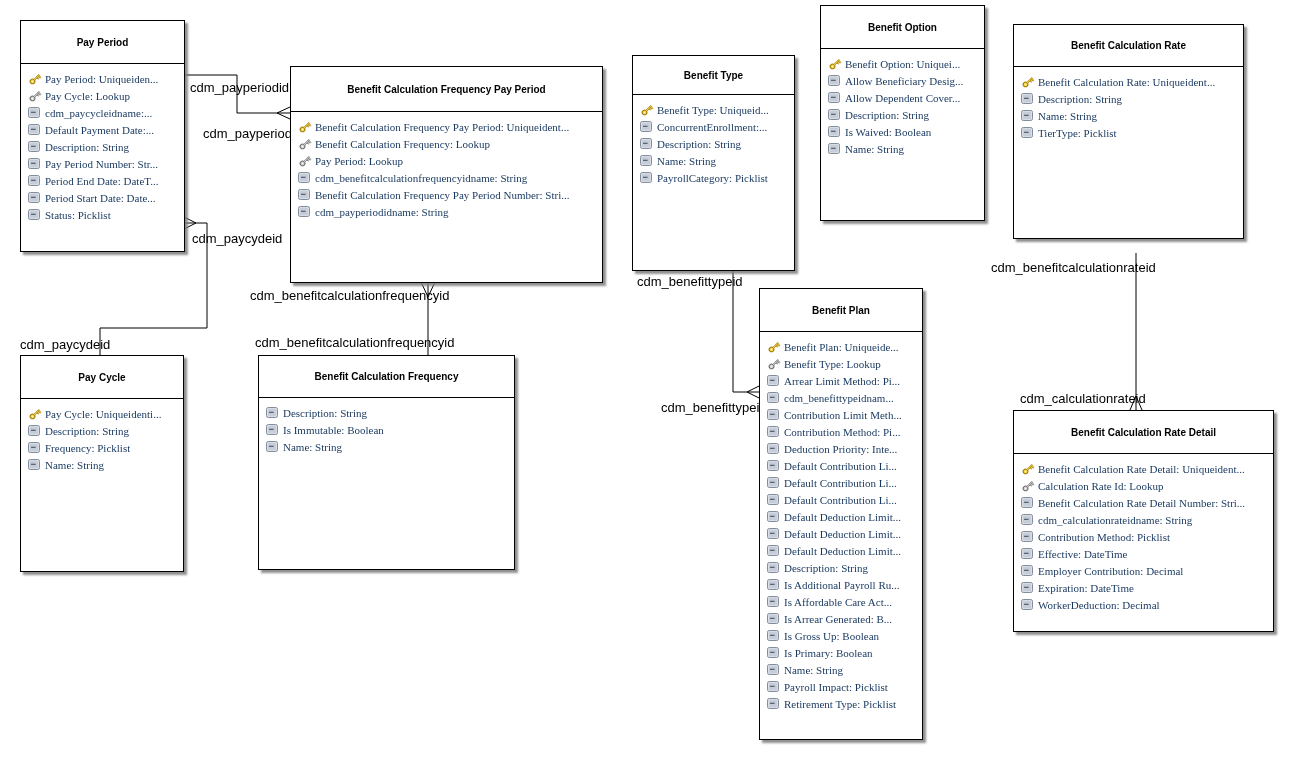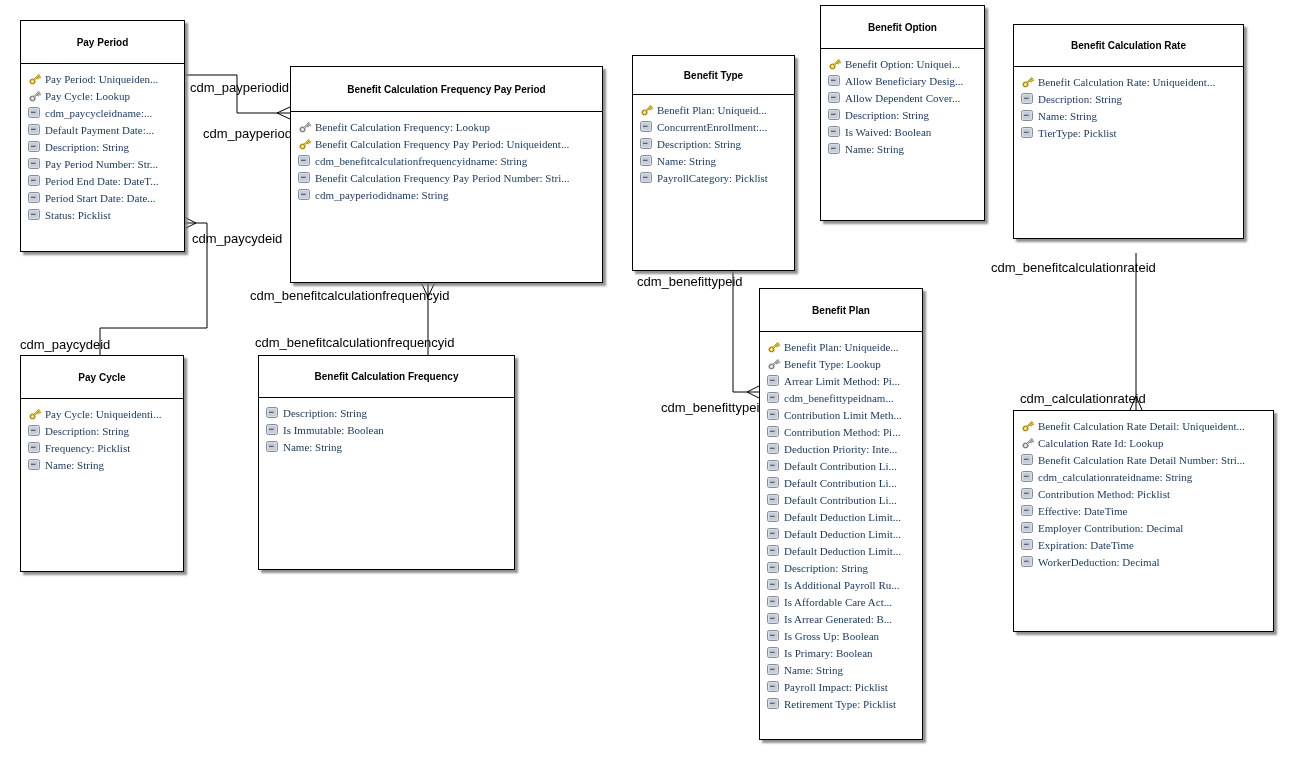--- a/index.html
+++ b/index.html
@@ -160,673 +160,688 @@
       </div>
   </div>
 
   <div class="entity" style="left:290px;top:66px;width:311px;height:215px">
     <div class="entity-title" style="height:44px">Benefit Calculation Frequency Pay Period</div>
     <div class="entity-body">
         <div class="field-row">
           <span class="field-icon">
             <svg width="14" height="14" viewBox="0 0 16 16">
               <g transform="rotate(-45 8 8)">
+                <circle cx="4" cy="8" r="2.7" fill="#f9d64f" stroke="#a07c00" stroke-width="1.2"></circle>
+                <circle cx="4" cy="8" r="0.9" fill="#fff7d6"></circle>
+                <rect x="6.5" y="7.3" width="8.2" height="1.5" fill="#f9d64f" stroke="#a07c00" stroke-width="0.8"></rect>
+                <rect x="10.4" y="8.6" width="1.3" height="2.1" fill="#f9d64f" stroke="#a07c00" stroke-width="0.8"></rect>
+                <rect x="12.8" y="8.6" width="1.3" height="2.8" fill="#f9d64f" stroke="#a07c00" stroke-width="0.8"></rect>
+              </g>
+            </svg>
+          </span>
+          <span class="field-label">Benefit Calculation Frequency Pay Period: Uniqueident...</span>
+        </div>
+        <div class="field-row">
+          <span class="field-icon">
+            <svg width="14" height="14" viewBox="0 0 16 16">
+              <g transform="rotate(-45 8 8)">
                 <circle cx="4" cy="8" r="2.7" fill="#d8d8d8" stroke="#6e6e6e" stroke-width="1.2"></circle>
                 <circle cx="4" cy="8" r="0.9" fill="#f7f7f7"></circle>
                 <rect x="6.5" y="7.3" width="8.2" height="1.5" fill="#d8d8d8" stroke="#6e6e6e" stroke-width="0.8"></rect>
                 <rect x="10.4" y="8.6" width="1.3" height="2.1" fill="#d8d8d8" stroke="#6e6e6e" stroke-width="0.8"></rect>
                 <rect x="12.8" y="8.6" width="1.3" height="2.8" fill="#d8d8d8" stroke="#6e6e6e" stroke-width="0.8"></rect>
               </g>
             </svg>
           </span>
           <span class="field-label">Benefit Calculation Frequency: Lookup</span>
         </div>
         <div class="field-row">
           <span class="field-icon">
             <svg width="14" height="14" viewBox="0 0 16 16">
               <g transform="rotate(-45 8 8)">
+                <circle cx="4" cy="8" r="2.7" fill="#d8d8d8" stroke="#6e6e6e" stroke-width="1.2"></circle>
+                <circle cx="4" cy="8" r="0.9" fill="#f7f7f7"></circle>
+                <rect x="6.5" y="7.3" width="8.2" height="1.5" fill="#d8d8d8" stroke="#6e6e6e" stroke-width="0.8"></rect>
+                <rect x="10.4" y="8.6" width="1.3" height="2.1" fill="#d8d8d8" stroke="#6e6e6e" stroke-width="0.8"></rect>
+                <rect x="12.8" y="8.6" width="1.3" height="2.8" fill="#d8d8d8" stroke="#6e6e6e" stroke-width="0.8"></rect>
+              </g>
+            </svg>
+          </span>
+          <span class="field-label">Pay Period: Lookup</span>
+        </div>
+        <div class="field-row">
+          <span class="field-icon">
+            <svg width="12" height="11" viewBox="0 0 12 11">
+              <rect x="0.5" y="0.5" width="11" height="10" rx="1.8" fill="#e9edf2" stroke="#828c9b"></rect>
+              <rect x="1.6" y="1.6" width="8.8" height="7.8" rx="1.2" fill="#c6cdd8"></rect>
+              <rect x="3" y="4.7" width="4.6" height="1.3" fill="#5c6574"></rect>
+            </svg>
+          </span>
+          <span class="field-label">cdm_benefitcalculationfrequencyidname: String</span>
+        </div>
+        <div class="field-row">
+          <span class="field-icon">
+            <svg width="12" height="11" viewBox="0 0 12 11">
+              <rect x="0.5" y="0.5" width="11" height="10" rx="1.8" fill="#e9edf2" stroke="#828c9b"></rect>
+              <rect x="1.6" y="1.6" width="8.8" height="7.8" rx="1.2" fill="#c6cdd8"></rect>
+              <rect x="3" y="4.7" width="4.6" height="1.3" fill="#5c6574"></rect>
+            </svg>
+          </span>
+          <span class="field-label">Benefit Calculation Frequency Pay Period Number: Stri...</span>
+        </div>
+        <div class="field-row">
+          <span class="field-icon">
+            <svg width="12" height="11" viewBox="0 0 12 11">
+              <rect x="0.5" y="0.5" width="11" height="10" rx="1.8" fill="#e9edf2" stroke="#828c9b"></rect>
+              <rect x="1.6" y="1.6" width="8.8" height="7.8" rx="1.2" fill="#c6cdd8"></rect>
+              <rect x="3" y="4.7" width="4.6" height="1.3" fill="#5c6574"></rect>
+            </svg>
+          </span>
+          <span class="field-label">cdm_payperiodidname: String</span>
+        </div>
+      </div>
+  </div>
+
+  <div class="entity" style="left:632px;top:55px;width:161px;height:214px">
+    <div class="entity-title" style="height:38px">Benefit Type</div>
+    <div class="entity-body">
+        <div class="field-row">
+          <span class="field-icon">
+            <svg width="14" height="14" viewBox="0 0 16 16">
+              <g transform="rotate(-45 8 8)">
                 <circle cx="4" cy="8" r="2.7" fill="#f9d64f" stroke="#a07c00" stroke-width="1.2"></circle>
                 <circle cx="4" cy="8" r="0.9" fill="#fff7d6"></circle>
                 <rect x="6.5" y="7.3" width="8.2" height="1.5" fill="#f9d64f" stroke="#a07c00" stroke-width="0.8"></rect>
                 <rect x="10.4" y="8.6" width="1.3" height="2.1" fill="#f9d64f" stroke="#a07c00" stroke-width="0.8"></rect>
                 <rect x="12.8" y="8.6" width="1.3" height="2.8" fill="#f9d64f" stroke="#a07c00" stroke-width="0.8"></rect>
               </g>
             </svg>
           </span>
-          <span class="field-label">Benefit Calculation Frequency Pay Period: Uniqueident...</span>
-        </div>
-        <div class="field-row">
-          <span class="field-icon">
-            <svg width="12" height="11" viewBox="0 0 12 11">
-              <rect x="0.5" y="0.5" width="11" height="10" rx="1.8" fill="#e9edf2" stroke="#828c9b"></rect>
-              <rect x="1.6" y="1.6" width="8.8" height="7.8" rx="1.2" fill="#c6cdd8"></rect>
-              <rect x="3" y="4.7" width="4.6" height="1.3" fill="#5c6574"></rect>
-            </svg>
-          </span>
-          <span class="field-label">cdm_benefitcalculationfrequencyidname: String</span>
-        </div>
-        <div class="field-row">
-          <span class="field-icon">
-            <svg width="12" height="11" viewBox="0 0 12 11">
-              <rect x="0.5" y="0.5" width="11" height="10" rx="1.8" fill="#e9edf2" stroke="#828c9b"></rect>
-              <rect x="1.6" y="1.6" width="8.8" height="7.8" rx="1.2" fill="#c6cdd8"></rect>
-              <rect x="3" y="4.7" width="4.6" height="1.3" fill="#5c6574"></rect>
-            </svg>
-          </span>
-          <span class="field-label">Benefit Calculation Frequency Pay Period Number: Stri...</span>
-        </div>
-        <div class="field-row">
-          <span class="field-icon">
-            <svg width="12" height="11" viewBox="0 0 12 11">
-              <rect x="0.5" y="0.5" width="11" height="10" rx="1.8" fill="#e9edf2" stroke="#828c9b"></rect>
-              <rect x="1.6" y="1.6" width="8.8" height="7.8" rx="1.2" fill="#c6cdd8"></rect>
-              <rect x="3" y="4.7" width="4.6" height="1.3" fill="#5c6574"></rect>
-            </svg>
-          </span>
-          <span class="field-label">cdm_payperiodidname: String</span>
+          <span class="field-label">Benefit Type: Uniqueid...</span>
+        </div>
+        <div class="field-row">
+          <span class="field-icon">
+            <svg width="12" height="11" viewBox="0 0 12 11">
+              <rect x="0.5" y="0.5" width="11" height="10" rx="1.8" fill="#e9edf2" stroke="#828c9b"></rect>
+              <rect x="1.6" y="1.6" width="8.8" height="7.8" rx="1.2" fill="#c6cdd8"></rect>
+              <rect x="3" y="4.7" width="4.6" height="1.3" fill="#5c6574"></rect>
+            </svg>
+          </span>
+          <span class="field-label">ConcurrentEnrollment:...</span>
+        </div>
+        <div class="field-row">
+          <span class="field-icon">
+            <svg width="12" height="11" viewBox="0 0 12 11">
+              <rect x="0.5" y="0.5" width="11" height="10" rx="1.8" fill="#e9edf2" stroke="#828c9b"></rect>
+              <rect x="1.6" y="1.6" width="8.8" height="7.8" rx="1.2" fill="#c6cdd8"></rect>
+              <rect x="3" y="4.7" width="4.6" height="1.3" fill="#5c6574"></rect>
+            </svg>
+          </span>
+          <span class="field-label">Description: String</span>
+        </div>
+        <div class="field-row">
+          <span class="field-icon">
+            <svg width="12" height="11" viewBox="0 0 12 11">
+              <rect x="0.5" y="0.5" width="11" height="10" rx="1.8" fill="#e9edf2" stroke="#828c9b"></rect>
+              <rect x="1.6" y="1.6" width="8.8" height="7.8" rx="1.2" fill="#c6cdd8"></rect>
+              <rect x="3" y="4.7" width="4.6" height="1.3" fill="#5c6574"></rect>
+            </svg>
+          </span>
+          <span class="field-label">Name: String</span>
+        </div>
+        <div class="field-row">
+          <span class="field-icon">
+            <svg width="12" height="11" viewBox="0 0 12 11">
+              <rect x="0.5" y="0.5" width="11" height="10" rx="1.8" fill="#e9edf2" stroke="#828c9b"></rect>
+              <rect x="1.6" y="1.6" width="8.8" height="7.8" rx="1.2" fill="#c6cdd8"></rect>
+              <rect x="3" y="4.7" width="4.6" height="1.3" fill="#5c6574"></rect>
+            </svg>
+          </span>
+          <span class="field-label">PayrollCategory: Picklist</span>
         </div>
       </div>
   </div>
 
-  <div class="entity" style="left:632px;top:55px;width:161px;height:214px">
-    <div class="entity-title" style="height:38px">Benefit Type</div>
+  <div class="entity" style="left:820px;top:5px;width:163px;height:214px">
+    <div class="entity-title" style="height:42px">Benefit Option</div>
     <div class="entity-body">
         <div class="field-row">
           <span class="field-icon">
             <svg width="14" height="14" viewBox="0 0 16 16">
               <g transform="rotate(-45 8 8)">
                 <circle cx="4" cy="8" r="2.7" fill="#f9d64f" stroke="#a07c00" stroke-width="1.2"></circle>
                 <circle cx="4" cy="8" r="0.9" fill="#fff7d6"></circle>
                 <rect x="6.5" y="7.3" width="8.2" height="1.5" fill="#f9d64f" stroke="#a07c00" stroke-width="0.8"></rect>
                 <rect x="10.4" y="8.6" width="1.3" height="2.1" fill="#f9d64f" stroke="#a07c00" stroke-width="0.8"></rect>
                 <rect x="12.8" y="8.6" width="1.3" height="2.8" fill="#f9d64f" stroke="#a07c00" stroke-width="0.8"></rect>
               </g>
             </svg>
           </span>
-          <span class="field-label">Benefit Plan: Uniqueid...</span>
-        </div>
-        <div class="field-row">
-          <span class="field-icon">
-            <svg width="12" height="11" viewBox="0 0 12 11">
-              <rect x="0.5" y="0.5" width="11" height="10" rx="1.8" fill="#e9edf2" stroke="#828c9b"></rect>
-              <rect x="1.6" y="1.6" width="8.8" height="7.8" rx="1.2" fill="#c6cdd8"></rect>
-              <rect x="3" y="4.7" width="4.6" height="1.3" fill="#5c6574"></rect>
-            </svg>
-          </span>
-          <span class="field-label">ConcurrentEnrollment:...</span>
+          <span class="field-label">Benefit Option: Uniquei...</span>
+        </div>
+        <div class="field-row">
+          <span class="field-icon">
+            <svg width="12" height="11" viewBox="0 0 12 11">
+              <rect x="0.5" y="0.5" width="11" height="10" rx="1.8" fill="#e9edf2" stroke="#828c9b"></rect>
+              <rect x="1.6" y="1.6" width="8.8" height="7.8" rx="1.2" fill="#c6cdd8"></rect>
+              <rect x="3" y="4.7" width="4.6" height="1.3" fill="#5c6574"></rect>
+            </svg>
+          </span>
+          <span class="field-label">Allow Beneficiary Desig...</span>
+        </div>
+        <div class="field-row">
+          <span class="field-icon">
+            <svg width="12" height="11" viewBox="0 0 12 11">
+              <rect x="0.5" y="0.5" width="11" height="10" rx="1.8" fill="#e9edf2" stroke="#828c9b"></rect>
+              <rect x="1.6" y="1.6" width="8.8" height="7.8" rx="1.2" fill="#c6cdd8"></rect>
+              <rect x="3" y="4.7" width="4.6" height="1.3" fill="#5c6574"></rect>
+            </svg>
+          </span>
+          <span class="field-label">Allow Dependent Cover...</span>
         </div>
         <div class="field-row">
           <span class="field-icon">
             <svg width="12" height="11" viewBox="0 0 12 11">
               <rect x="0.5" y="0.5" width="11" height="10" rx="1.8" fill="#e9edf2" stroke="#828c9b"></rect>
               <rect x="1.6" y="1.6" width="8.8" height="7.8" rx="1.2" fill="#c6cdd8"></rect>
               <rect x="3" y="4.7" width="4.6" height="1.3" fill="#5c6574"></rect>
             </svg>
           </span>
           <span class="field-label">Description: String</span>
         </div>
         <div class="field-row">
           <span class="field-icon">
             <svg width="12" height="11" viewBox="0 0 12 11">
               <rect x="0.5" y="0.5" width="11" height="10" rx="1.8" fill="#e9edf2" stroke="#828c9b"></rect>
               <rect x="1.6" y="1.6" width="8.8" height="7.8" rx="1.2" fill="#c6cdd8"></rect>
               <rect x="3" y="4.7" width="4.6" height="1.3" fill="#5c6574"></rect>
             </svg>
           </span>
+          <span class="field-label">Is Waived: Boolean</span>
+        </div>
+        <div class="field-row">
+          <span class="field-icon">
+            <svg width="12" height="11" viewBox="0 0 12 11">
+              <rect x="0.5" y="0.5" width="11" height="10" rx="1.8" fill="#e9edf2" stroke="#828c9b"></rect>
+              <rect x="1.6" y="1.6" width="8.8" height="7.8" rx="1.2" fill="#c6cdd8"></rect>
+              <rect x="3" y="4.7" width="4.6" height="1.3" fill="#5c6574"></rect>
+            </svg>
+          </span>
           <span class="field-label">Name: String</span>
-        </div>
-        <div class="field-row">
-          <span class="field-icon">
-            <svg width="12" height="11" viewBox="0 0 12 11">
-              <rect x="0.5" y="0.5" width="11" height="10" rx="1.8" fill="#e9edf2" stroke="#828c9b"></rect>
-              <rect x="1.6" y="1.6" width="8.8" height="7.8" rx="1.2" fill="#c6cdd8"></rect>
-              <rect x="3" y="4.7" width="4.6" height="1.3" fill="#5c6574"></rect>
-            </svg>
-          </span>
-          <span class="field-label">PayrollCategory: Picklist</span>
         </div>
       </div>
   </div>
 
-  <div class="entity" style="left:820px;top:5px;width:163px;height:214px">
-    <div class="entity-title" style="height:42px">Benefit Option</div>
+  <div class="entity" style="left:1013px;top:24px;width:229px;height:213px">
+    <div class="entity-title" style="height:41px">Benefit Calculation Rate</div>
     <div class="entity-body">
         <div class="field-row">
           <span class="field-icon">
             <svg width="14" height="14" viewBox="0 0 16 16">
               <g transform="rotate(-45 8 8)">
                 <circle cx="4" cy="8" r="2.7" fill="#f9d64f" stroke="#a07c00" stroke-width="1.2"></circle>
                 <circle cx="4" cy="8" r="0.9" fill="#fff7d6"></circle>
                 <rect x="6.5" y="7.3" width="8.2" height="1.5" fill="#f9d64f" stroke="#a07c00" stroke-width="0.8"></rect>
                 <rect x="10.4" y="8.6" width="1.3" height="2.1" fill="#f9d64f" stroke="#a07c00" stroke-width="0.8"></rect>
                 <rect x="12.8" y="8.6" width="1.3" height="2.8" fill="#f9d64f" stroke="#a07c00" stroke-width="0.8"></rect>
               </g>
             </svg>
           </span>
-          <span class="field-label">Benefit Option: Uniquei...</span>
-        </div>
-        <div class="field-row">
-          <span class="field-icon">
-            <svg width="12" height="11" viewBox="0 0 12 11">
-              <rect x="0.5" y="0.5" width="11" height="10" rx="1.8" fill="#e9edf2" stroke="#828c9b"></rect>
-              <rect x="1.6" y="1.6" width="8.8" height="7.8" rx="1.2" fill="#c6cdd8"></rect>
-              <rect x="3" y="4.7" width="4.6" height="1.3" fill="#5c6574"></rect>
-            </svg>
-          </span>
-          <span class="field-label">Allow Beneficiary Desig...</span>
-        </div>
-        <div class="field-row">
-          <span class="field-icon">
-            <svg width="12" height="11" viewBox="0 0 12 11">
-              <rect x="0.5" y="0.5" width="11" height="10" rx="1.8" fill="#e9edf2" stroke="#828c9b"></rect>
-              <rect x="1.6" y="1.6" width="8.8" height="7.8" rx="1.2" fill="#c6cdd8"></rect>
-              <rect x="3" y="4.7" width="4.6" height="1.3" fill="#5c6574"></rect>
-            </svg>
-          </span>
-          <span class="field-label">Allow Dependent Cover...</span>
+          <span class="field-label">Benefit Calculation Rate: Uniqueident...</span>
         </div>
         <div class="field-row">
           <span class="field-icon">
             <svg width="12" height="11" viewBox="0 0 12 11">
               <rect x="0.5" y="0.5" width="11" height="10" rx="1.8" fill="#e9edf2" stroke="#828c9b"></rect>
               <rect x="1.6" y="1.6" width="8.8" height="7.8" rx="1.2" fill="#c6cdd8"></rect>
               <rect x="3" y="4.7" width="4.6" height="1.3" fill="#5c6574"></rect>
             </svg>
           </span>
           <span class="field-label">Description: String</span>
         </div>
         <div class="field-row">
           <span class="field-icon">
             <svg width="12" height="11" viewBox="0 0 12 11">
               <rect x="0.5" y="0.5" width="11" height="10" rx="1.8" fill="#e9edf2" stroke="#828c9b"></rect>
               <rect x="1.6" y="1.6" width="8.8" height="7.8" rx="1.2" fill="#c6cdd8"></rect>
               <rect x="3" y="4.7" width="4.6" height="1.3" fill="#5c6574"></rect>
             </svg>
           </span>
-          <span class="field-label">Is Waived: Boolean</span>
-        </div>
-        <div class="field-row">
-          <span class="field-icon">
-            <svg width="12" height="11" viewBox="0 0 12 11">
-              <rect x="0.5" y="0.5" width="11" height="10" rx="1.8" fill="#e9edf2" stroke="#828c9b"></rect>
-              <rect x="1.6" y="1.6" width="8.8" height="7.8" rx="1.2" fill="#c6cdd8"></rect>
-              <rect x="3" y="4.7" width="4.6" height="1.3" fill="#5c6574"></rect>
-            </svg>
-          </span>
           <span class="field-label">Name: String</span>
+        </div>
+        <div class="field-row">
+          <span class="field-icon">
+            <svg width="12" height="11" viewBox="0 0 12 11">
+              <rect x="0.5" y="0.5" width="11" height="10" rx="1.8" fill="#e9edf2" stroke="#828c9b"></rect>
+              <rect x="1.6" y="1.6" width="8.8" height="7.8" rx="1.2" fill="#c6cdd8"></rect>
+              <rect x="3" y="4.7" width="4.6" height="1.3" fill="#5c6574"></rect>
+            </svg>
+          </span>
+          <span class="field-label">TierType: Picklist</span>
         </div>
       </div>
   </div>
 
-  <div class="entity" style="left:1013px;top:24px;width:229px;height:213px">
-    <div class="entity-title" style="height:41px">Benefit Calculation Rate</div>
+  <div class="entity" style="left:20px;top:355px;width:162px;height:215px">
+    <div class="entity-title" style="height:42px">Pay Cycle</div>
     <div class="entity-body">
         <div class="field-row">
           <span class="field-icon">
             <svg width="14" height="14" viewBox="0 0 16 16">
               <g transform="rotate(-45 8 8)">
                 <circle cx="4" cy="8" r="2.7" fill="#f9d64f" stroke="#a07c00" stroke-width="1.2"></circle>
                 <circle cx="4" cy="8" r="0.9" fill="#fff7d6"></circle>
                 <rect x="6.5" y="7.3" width="8.2" height="1.5" fill="#f9d64f" stroke="#a07c00" stroke-width="0.8"></rect>
                 <rect x="10.4" y="8.6" width="1.3" height="2.1" fill="#f9d64f" stroke="#a07c00" stroke-width="0.8"></rect>
                 <rect x="12.8" y="8.6" width="1.3" height="2.8" fill="#f9d64f" stroke="#a07c00" stroke-width="0.8"></rect>
               </g>
             </svg>
           </span>
-          <span class="field-label">Benefit Calculation Rate: Uniqueident...</span>
+          <span class="field-label">Pay Cycle: Uniqueidenti...</span>
         </div>
         <div class="field-row">
           <span class="field-icon">
             <svg width="12" height="11" viewBox="0 0 12 11">
               <rect x="0.5" y="0.5" width="11" height="10" rx="1.8" fill="#e9edf2" stroke="#828c9b"></rect>
               <rect x="1.6" y="1.6" width="8.8" height="7.8" rx="1.2" fill="#c6cdd8"></rect>
               <rect x="3" y="4.7" width="4.6" height="1.3" fill="#5c6574"></rect>
             </svg>
           </span>
           <span class="field-label">Description: String</span>
         </div>
         <div class="field-row">
           <span class="field-icon">
             <svg width="12" height="11" viewBox="0 0 12 11">
               <rect x="0.5" y="0.5" width="11" height="10" rx="1.8" fill="#e9edf2" stroke="#828c9b"></rect>
               <rect x="1.6" y="1.6" width="8.8" height="7.8" rx="1.2" fill="#c6cdd8"></rect>
               <rect x="3" y="4.7" width="4.6" height="1.3" fill="#5c6574"></rect>
             </svg>
           </span>
+          <span class="field-label">Frequency: Picklist</span>
+        </div>
+        <div class="field-row">
+          <span class="field-icon">
+            <svg width="12" height="11" viewBox="0 0 12 11">
+              <rect x="0.5" y="0.5" width="11" height="10" rx="1.8" fill="#e9edf2" stroke="#828c9b"></rect>
+              <rect x="1.6" y="1.6" width="8.8" height="7.8" rx="1.2" fill="#c6cdd8"></rect>
+              <rect x="3" y="4.7" width="4.6" height="1.3" fill="#5c6574"></rect>
+            </svg>
+          </span>
           <span class="field-label">Name: String</span>
-        </div>
-        <div class="field-row">
-          <span class="field-icon">
-            <svg width="12" height="11" viewBox="0 0 12 11">
-              <rect x="0.5" y="0.5" width="11" height="10" rx="1.8" fill="#e9edf2" stroke="#828c9b"></rect>
-              <rect x="1.6" y="1.6" width="8.8" height="7.8" rx="1.2" fill="#c6cdd8"></rect>
-              <rect x="3" y="4.7" width="4.6" height="1.3" fill="#5c6574"></rect>
-            </svg>
-          </span>
-          <span class="field-label">TierType: Picklist</span>
         </div>
       </div>
   </div>
 
-  <div class="entity" style="left:20px;top:355px;width:162px;height:215px">
-    <div class="entity-title" style="height:42px">Pay Cycle</div>
+  <div class="entity" style="left:258px;top:355px;width:255px;height:213px">
+    <div class="entity-title" style="height:41px">Benefit Calculation Frequency</div>
+    <div class="entity-body">
+        <div class="field-row">
+          <span class="field-icon">
+            <svg width="12" height="11" viewBox="0 0 12 11">
+              <rect x="0.5" y="0.5" width="11" height="10" rx="1.8" fill="#e9edf2" stroke="#828c9b"></rect>
+              <rect x="1.6" y="1.6" width="8.8" height="7.8" rx="1.2" fill="#c6cdd8"></rect>
+              <rect x="3" y="4.7" width="4.6" height="1.3" fill="#5c6574"></rect>
+            </svg>
+          </span>
+          <span class="field-label">Description: String</span>
+        </div>
+        <div class="field-row">
+          <span class="field-icon">
+            <svg width="12" height="11" viewBox="0 0 12 11">
+              <rect x="0.5" y="0.5" width="11" height="10" rx="1.8" fill="#e9edf2" stroke="#828c9b"></rect>
+              <rect x="1.6" y="1.6" width="8.8" height="7.8" rx="1.2" fill="#c6cdd8"></rect>
+              <rect x="3" y="4.7" width="4.6" height="1.3" fill="#5c6574"></rect>
+            </svg>
+          </span>
+          <span class="field-label">Is Immutable: Boolean</span>
+        </div>
+        <div class="field-row">
+          <span class="field-icon">
+            <svg width="12" height="11" viewBox="0 0 12 11">
+              <rect x="0.5" y="0.5" width="11" height="10" rx="1.8" fill="#e9edf2" stroke="#828c9b"></rect>
+              <rect x="1.6" y="1.6" width="8.8" height="7.8" rx="1.2" fill="#c6cdd8"></rect>
+              <rect x="3" y="4.7" width="4.6" height="1.3" fill="#5c6574"></rect>
+            </svg>
+          </span>
+          <span class="field-label">Name: String</span>
+        </div>
+      </div>
+  </div>
+
+  <div class="entity" style="left:759px;top:288px;width:162px;height:450px">
+    <div class="entity-title" style="height:42px">Benefit Plan</div>
     <div class="entity-body">
         <div class="field-row">
           <span class="field-icon">
             <svg width="14" height="14" viewBox="0 0 16 16">
               <g transform="rotate(-45 8 8)">
                 <circle cx="4" cy="8" r="2.7" fill="#f9d64f" stroke="#a07c00" stroke-width="1.2"></circle>
                 <circle cx="4" cy="8" r="0.9" fill="#fff7d6"></circle>
                 <rect x="6.5" y="7.3" width="8.2" height="1.5" fill="#f9d64f" stroke="#a07c00" stroke-width="0.8"></rect>
                 <rect x="10.4" y="8.6" width="1.3" height="2.1" fill="#f9d64f" stroke="#a07c00" stroke-width="0.8"></rect>
                 <rect x="12.8" y="8.6" width="1.3" height="2.8" fill="#f9d64f" stroke="#a07c00" stroke-width="0.8"></rect>
               </g>
             </svg>
           </span>
-          <span class="field-label">Pay Cycle: Uniqueidenti...</span>
+          <span class="field-label">Benefit Plan: Uniqueide...</span>
+        </div>
+        <div class="field-row">
+          <span class="field-icon">
+            <svg width="14" height="14" viewBox="0 0 16 16">
+              <g transform="rotate(-45 8 8)">
+                <circle cx="4" cy="8" r="2.7" fill="#d8d8d8" stroke="#6e6e6e" stroke-width="1.2"></circle>
+                <circle cx="4" cy="8" r="0.9" fill="#f7f7f7"></circle>
+                <rect x="6.5" y="7.3" width="8.2" height="1.5" fill="#d8d8d8" stroke="#6e6e6e" stroke-width="0.8"></rect>
+                <rect x="10.4" y="8.6" width="1.3" height="2.1" fill="#d8d8d8" stroke="#6e6e6e" stroke-width="0.8"></rect>
+                <rect x="12.8" y="8.6" width="1.3" height="2.8" fill="#d8d8d8" stroke="#6e6e6e" stroke-width="0.8"></rect>
+              </g>
+            </svg>
+          </span>
+          <span class="field-label">Benefit Type: Lookup</span>
+        </div>
+        <div class="field-row">
+          <span class="field-icon">
+            <svg width="12" height="11" viewBox="0 0 12 11">
+              <rect x="0.5" y="0.5" width="11" height="10" rx="1.8" fill="#e9edf2" stroke="#828c9b"></rect>
+              <rect x="1.6" y="1.6" width="8.8" height="7.8" rx="1.2" fill="#c6cdd8"></rect>
+              <rect x="3" y="4.7" width="4.6" height="1.3" fill="#5c6574"></rect>
+            </svg>
+          </span>
+          <span class="field-label">Arrear Limit Method: Pi...</span>
+        </div>
+        <div class="field-row">
+          <span class="field-icon">
+            <svg width="12" height="11" viewBox="0 0 12 11">
+              <rect x="0.5" y="0.5" width="11" height="10" rx="1.8" fill="#e9edf2" stroke="#828c9b"></rect>
+              <rect x="1.6" y="1.6" width="8.8" height="7.8" rx="1.2" fill="#c6cdd8"></rect>
+              <rect x="3" y="4.7" width="4.6" height="1.3" fill="#5c6574"></rect>
+            </svg>
+          </span>
+          <span class="field-label">cdm_benefittypeidnam...</span>
+        </div>
+        <div class="field-row">
+          <span class="field-icon">
+            <svg width="12" height="11" viewBox="0 0 12 11">
+              <rect x="0.5" y="0.5" width="11" height="10" rx="1.8" fill="#e9edf2" stroke="#828c9b"></rect>
+              <rect x="1.6" y="1.6" width="8.8" height="7.8" rx="1.2" fill="#c6cdd8"></rect>
+              <rect x="3" y="4.7" width="4.6" height="1.3" fill="#5c6574"></rect>
+            </svg>
+          </span>
+          <span class="field-label">Contribution Limit Meth...</span>
+        </div>
+        <div class="field-row">
+          <span class="field-icon">
+            <svg width="12" height="11" viewBox="0 0 12 11">
+              <rect x="0.5" y="0.5" width="11" height="10" rx="1.8" fill="#e9edf2" stroke="#828c9b"></rect>
+              <rect x="1.6" y="1.6" width="8.8" height="7.8" rx="1.2" fill="#c6cdd8"></rect>
+              <rect x="3" y="4.7" width="4.6" height="1.3" fill="#5c6574"></rect>
+            </svg>
+          </span>
+          <span class="field-label">Contribution Method: Pi...</span>
+        </div>
+        <div class="field-row">
+          <span class="field-icon">
+            <svg width="12" height="11" viewBox="0 0 12 11">
+              <rect x="0.5" y="0.5" width="11" height="10" rx="1.8" fill="#e9edf2" stroke="#828c9b"></rect>
+              <rect x="1.6" y="1.6" width="8.8" height="7.8" rx="1.2" fill="#c6cdd8"></rect>
+              <rect x="3" y="4.7" width="4.6" height="1.3" fill="#5c6574"></rect>
+            </svg>
+          </span>
+          <span class="field-label">Deduction Priority: Inte...</span>
+        </div>
+        <div class="field-row">
+          <span class="field-icon">
+            <svg width="12" height="11" viewBox="0 0 12 11">
+              <rect x="0.5" y="0.5" width="11" height="10" rx="1.8" fill="#e9edf2" stroke="#828c9b"></rect>
+              <rect x="1.6" y="1.6" width="8.8" height="7.8" rx="1.2" fill="#c6cdd8"></rect>
+              <rect x="3" y="4.7" width="4.6" height="1.3" fill="#5c6574"></rect>
+            </svg>
+          </span>
+          <span class="field-label">Default Contribution Li...</span>
+        </div>
+        <div class="field-row">
+          <span class="field-icon">
+            <svg width="12" height="11" viewBox="0 0 12 11">
+              <rect x="0.5" y="0.5" width="11" height="10" rx="1.8" fill="#e9edf2" stroke="#828c9b"></rect>
+              <rect x="1.6" y="1.6" width="8.8" height="7.8" rx="1.2" fill="#c6cdd8"></rect>
+              <rect x="3" y="4.7" width="4.6" height="1.3" fill="#5c6574"></rect>
+            </svg>
+          </span>
+          <span class="field-label">Default Contribution Li...</span>
+        </div>
+        <div class="field-row">
+          <span class="field-icon">
+            <svg width="12" height="11" viewBox="0 0 12 11">
+              <rect x="0.5" y="0.5" width="11" height="10" rx="1.8" fill="#e9edf2" stroke="#828c9b"></rect>
+              <rect x="1.6" y="1.6" width="8.8" height="7.8" rx="1.2" fill="#c6cdd8"></rect>
+              <rect x="3" y="4.7" width="4.6" height="1.3" fill="#5c6574"></rect>
+            </svg>
+          </span>
+          <span class="field-label">Default Contribution Li...</span>
+        </div>
+        <div class="field-row">
+          <span class="field-icon">
+            <svg width="12" height="11" viewBox="0 0 12 11">
+              <rect x="0.5" y="0.5" width="11" height="10" rx="1.8" fill="#e9edf2" stroke="#828c9b"></rect>
+              <rect x="1.6" y="1.6" width="8.8" height="7.8" rx="1.2" fill="#c6cdd8"></rect>
+              <rect x="3" y="4.7" width="4.6" height="1.3" fill="#5c6574"></rect>
+            </svg>
+          </span>
+          <span class="field-label">Default Deduction Limit...</span>
+        </div>
+        <div class="field-row">
+          <span class="field-icon">
+            <svg width="12" height="11" viewBox="0 0 12 11">
+              <rect x="0.5" y="0.5" width="11" height="10" rx="1.8" fill="#e9edf2" stroke="#828c9b"></rect>
+              <rect x="1.6" y="1.6" width="8.8" height="7.8" rx="1.2" fill="#c6cdd8"></rect>
+              <rect x="3" y="4.7" width="4.6" height="1.3" fill="#5c6574"></rect>
+            </svg>
+          </span>
+          <span class="field-label">Default Deduction Limit...</span>
+        </div>
+        <div class="field-row">
+          <span class="field-icon">
+            <svg width="12" height="11" viewBox="0 0 12 11">
+              <rect x="0.5" y="0.5" width="11" height="10" rx="1.8" fill="#e9edf2" stroke="#828c9b"></rect>
+              <rect x="1.6" y="1.6" width="8.8" height="7.8" rx="1.2" fill="#c6cdd8"></rect>
+              <rect x="3" y="4.7" width="4.6" height="1.3" fill="#5c6574"></rect>
+            </svg>
+          </span>
+          <span class="field-label">Default Deduction Limit...</span>
         </div>
         <div class="field-row">
           <span class="field-icon">
             <svg width="12" height="11" viewBox="0 0 12 11">
               <rect x="0.5" y="0.5" width="11" height="10" rx="1.8" fill="#e9edf2" stroke="#828c9b"></rect>
               <rect x="1.6" y="1.6" width="8.8" height="7.8" rx="1.2" fill="#c6cdd8"></rect>
               <rect x="3" y="4.7" width="4.6" height="1.3" fill="#5c6574"></rect>
             </svg>
           </span>
           <span class="field-label">Description: String</span>
         </div>
         <div class="field-row">
           <span class="field-icon">
             <svg width="12" height="11" viewBox="0 0 12 11">
               <rect x="0.5" y="0.5" width="11" height="10" rx="1.8" fill="#e9edf2" stroke="#828c9b"></rect>
               <rect x="1.6" y="1.6" width="8.8" height="7.8" rx="1.2" fill="#c6cdd8"></rect>
               <rect x="3" y="4.7" width="4.6" height="1.3" fill="#5c6574"></rect>
             </svg>
           </span>
-          <span class="field-label">Frequency: Picklist</span>
+          <span class="field-label">Is Additional Payroll Ru...</span>
+        </div>
+        <div class="field-row">
+          <span class="field-icon">
+            <svg width="12" height="11" viewBox="0 0 12 11">
+              <rect x="0.5" y="0.5" width="11" height="10" rx="1.8" fill="#e9edf2" stroke="#828c9b"></rect>
+              <rect x="1.6" y="1.6" width="8.8" height="7.8" rx="1.2" fill="#c6cdd8"></rect>
+              <rect x="3" y="4.7" width="4.6" height="1.3" fill="#5c6574"></rect>
+            </svg>
+          </span>
+          <span class="field-label">Is Affordable Care Act...</span>
+        </div>
+        <div class="field-row">
+          <span class="field-icon">
+            <svg width="12" height="11" viewBox="0 0 12 11">
+              <rect x="0.5" y="0.5" width="11" height="10" rx="1.8" fill="#e9edf2" stroke="#828c9b"></rect>
+              <rect x="1.6" y="1.6" width="8.8" height="7.8" rx="1.2" fill="#c6cdd8"></rect>
+              <rect x="3" y="4.7" width="4.6" height="1.3" fill="#5c6574"></rect>
+            </svg>
+          </span>
+          <span class="field-label">Is Arrear Generated: B...</span>
+        </div>
+        <div class="field-row">
+          <span class="field-icon">
+            <svg width="12" height="11" viewBox="0 0 12 11">
+              <rect x="0.5" y="0.5" width="11" height="10" rx="1.8" fill="#e9edf2" stroke="#828c9b"></rect>
+              <rect x="1.6" y="1.6" width="8.8" height="7.8" rx="1.2" fill="#c6cdd8"></rect>
+              <rect x="3" y="4.7" width="4.6" height="1.3" fill="#5c6574"></rect>
+            </svg>
+          </span>
+          <span class="field-label">Is Gross Up: Boolean</span>
+        </div>
+        <div class="field-row">
+          <span class="field-icon">
+            <svg width="12" height="11" viewBox="0 0 12 11">
+              <rect x="0.5" y="0.5" width="11" height="10" rx="1.8" fill="#e9edf2" stroke="#828c9b"></rect>
+              <rect x="1.6" y="1.6" width="8.8" height="7.8" rx="1.2" fill="#c6cdd8"></rect>
+              <rect x="3" y="4.7" width="4.6" height="1.3" fill="#5c6574"></rect>
+            </svg>
+          </span>
+          <span class="field-label">Is Primary: Boolean</span>
         </div>
         <div class="field-row">
           <span class="field-icon">
             <svg width="12" height="11" viewBox="0 0 12 11">
               <rect x="0.5" y="0.5" width="11" height="10" rx="1.8" fill="#e9edf2" stroke="#828c9b"></rect>
               <rect x="1.6" y="1.6" width="8.8" height="7.8" rx="1.2" fill="#c6cdd8"></rect>
               <rect x="3" y="4.7" width="4.6" height="1.3" fill="#5c6574"></rect>
             </svg>
           </span>
           <span class="field-label">Name: String</span>
+        </div>
+        <div class="field-row">
+          <span class="field-icon">
+            <svg width="12" height="11" viewBox="0 0 12 11">
+              <rect x="0.5" y="0.5" width="11" height="10" rx="1.8" fill="#e9edf2" stroke="#828c9b"></rect>
+              <rect x="1.6" y="1.6" width="8.8" height="7.8" rx="1.2" fill="#c6cdd8"></rect>
+              <rect x="3" y="4.7" width="4.6" height="1.3" fill="#5c6574"></rect>
+            </svg>
+          </span>
+          <span class="field-label">Payroll Impact: Picklist</span>
+        </div>
+        <div class="field-row">
+          <span class="field-icon">
+            <svg width="12" height="11" viewBox="0 0 12 11">
+              <rect x="0.5" y="0.5" width="11" height="10" rx="1.8" fill="#e9edf2" stroke="#828c9b"></rect>
+              <rect x="1.6" y="1.6" width="8.8" height="7.8" rx="1.2" fill="#c6cdd8"></rect>
+              <rect x="3" y="4.7" width="4.6" height="1.3" fill="#5c6574"></rect>
+            </svg>
+          </span>
+          <span class="field-label">Retirement Type: Picklist</span>
         </div>
       </div>
   </div>
 
-  <div class="entity" style="left:258px;top:355px;width:255px;height:213px">
-    <div class="entity-title" style="height:41px">Benefit Calculation Frequency</div>
-    <div class="entity-body">
-        <div class="field-row">
-          <span class="field-icon">
-            <svg width="12" height="11" viewBox="0 0 12 11">
-              <rect x="0.5" y="0.5" width="11" height="10" rx="1.8" fill="#e9edf2" stroke="#828c9b"></rect>
-              <rect x="1.6" y="1.6" width="8.8" height="7.8" rx="1.2" fill="#c6cdd8"></rect>
-              <rect x="3" y="4.7" width="4.6" height="1.3" fill="#5c6574"></rect>
-            </svg>
-          </span>
-          <span class="field-label">Description: String</span>
-        </div>
-        <div class="field-row">
-          <span class="field-icon">
-            <svg width="12" height="11" viewBox="0 0 12 11">
-              <rect x="0.5" y="0.5" width="11" height="10" rx="1.8" fill="#e9edf2" stroke="#828c9b"></rect>
-              <rect x="1.6" y="1.6" width="8.8" height="7.8" rx="1.2" fill="#c6cdd8"></rect>
-              <rect x="3" y="4.7" width="4.6" height="1.3" fill="#5c6574"></rect>
-            </svg>
-          </span>
-          <span class="field-label">Is Immutable: Boolean</span>
-        </div>
-        <div class="field-row">
-          <span class="field-icon">
-            <svg width="12" height="11" viewBox="0 0 12 11">
-              <rect x="0.5" y="0.5" width="11" height="10" rx="1.8" fill="#e9edf2" stroke="#828c9b"></rect>
-              <rect x="1.6" y="1.6" width="8.8" height="7.8" rx="1.2" fill="#c6cdd8"></rect>
-              <rect x="3" y="4.7" width="4.6" height="1.3" fill="#5c6574"></rect>
-            </svg>
-          </span>
-          <span class="field-label">Name: String</span>
-        </div>
-      </div>
-  </div>
-
-  <div class="entity" style="left:759px;top:288px;width:162px;height:450px">
-    <div class="entity-title" style="height:42px">Benefit Plan</div>
+  <div class="entity" style="left:1013px;top:410px;width:259px;height:220px">
+    <div class="entity-title" style="height:42px">Benefit Calculation Rate Detail</div>
     <div class="entity-body">
         <div class="field-row">
           <span class="field-icon">
             <svg width="14" height="14" viewBox="0 0 16 16">
               <g transform="rotate(-45 8 8)">
                 <circle cx="4" cy="8" r="2.7" fill="#f9d64f" stroke="#a07c00" stroke-width="1.2"></circle>
                 <circle cx="4" cy="8" r="0.9" fill="#fff7d6"></circle>
                 <rect x="6.5" y="7.3" width="8.2" height="1.5" fill="#f9d64f" stroke="#a07c00" stroke-width="0.8"></rect>
                 <rect x="10.4" y="8.6" width="1.3" height="2.1" fill="#f9d64f" stroke="#a07c00" stroke-width="0.8"></rect>
                 <rect x="12.8" y="8.6" width="1.3" height="2.8" fill="#f9d64f" stroke="#a07c00" stroke-width="0.8"></rect>
               </g>
             </svg>
           </span>
-          <span class="field-label">Benefit Plan: Uniqueide...</span>
+          <span class="field-label">Benefit Calculation Rate Detail: Uniqueident...</span>
         </div>
         <div class="field-row">
           <span class="field-icon">
             <svg width="14" height="14" viewBox="0 0 16 16">
               <g transform="rotate(-45 8 8)">
                 <circle cx="4" cy="8" r="2.7" fill="#d8d8d8" stroke="#6e6e6e" stroke-width="1.2"></circle>
                 <circle cx="4" cy="8" r="0.9" fill="#f7f7f7"></circle>
                 <rect x="6.5" y="7.3" width="8.2" height="1.5" fill="#d8d8d8" stroke="#6e6e6e" stroke-width="0.8"></rect>
                 <rect x="10.4" y="8.6" width="1.3" height="2.1" fill="#d8d8d8" stroke="#6e6e6e" stroke-width="0.8"></rect>
                 <rect x="12.8" y="8.6" width="1.3" height="2.8" fill="#d8d8d8" stroke="#6e6e6e" stroke-width="0.8"></rect>
               </g>
             </svg>
           </span>
-          <span class="field-label">Benefit Type: Lookup</span>
-        </div>
-        <div class="field-row">
-          <span class="field-icon">
-            <svg width="12" height="11" viewBox="0 0 12 11">
-              <rect x="0.5" y="0.5" width="11" height="10" rx="1.8" fill="#e9edf2" stroke="#828c9b"></rect>
-              <rect x="1.6" y="1.6" width="8.8" height="7.8" rx="1.2" fill="#c6cdd8"></rect>
-              <rect x="3" y="4.7" width="4.6" height="1.3" fill="#5c6574"></rect>
-            </svg>
-          </span>
-          <span class="field-label">Arrear Limit Method: Pi...</span>
-        </div>
-        <div class="field-row">
-          <span class="field-icon">
-            <svg width="12" height="11" viewBox="0 0 12 11">
-              <rect x="0.5" y="0.5" width="11" height="10" rx="1.8" fill="#e9edf2" stroke="#828c9b"></rect>
-              <rect x="1.6" y="1.6" width="8.8" height="7.8" rx="1.2" fill="#c6cdd8"></rect>
-              <rect x="3" y="4.7" width="4.6" height="1.3" fill="#5c6574"></rect>
-            </svg>
-          </span>
-          <span class="field-label">cdm_benefittypeidnam...</span>
-        </div>
-        <div class="field-row">
-          <span class="field-icon">
-            <svg width="12" height="11" viewBox="0 0 12 11">
-              <rect x="0.5" y="0.5" width="11" height="10" rx="1.8" fill="#e9edf2" stroke="#828c9b"></rect>
-              <rect x="1.6" y="1.6" width="8.8" height="7.8" rx="1.2" fill="#c6cdd8"></rect>
-              <rect x="3" y="4.7" width="4.6" height="1.3" fill="#5c6574"></rect>
-            </svg>
-          </span>
-          <span class="field-label">Contribution Limit Meth...</span>
-        </div>
-        <div class="field-row">
-          <span class="field-icon">
-            <svg width="12" height="11" viewBox="0 0 12 11">
-              <rect x="0.5" y="0.5" width="11" height="10" rx="1.8" fill="#e9edf2" stroke="#828c9b"></rect>
-              <rect x="1.6" y="1.6" width="8.8" height="7.8" rx="1.2" fill="#c6cdd8"></rect>
-              <rect x="3" y="4.7" width="4.6" height="1.3" fill="#5c6574"></rect>
-            </svg>
-          </span>
-          <span class="field-label">Contribution Method: Pi...</span>
-        </div>
-        <div class="field-row">
-          <span class="field-icon">
-            <svg width="12" height="11" viewBox="0 0 12 11">
-              <rect x="0.5" y="0.5" width="11" height="10" rx="1.8" fill="#e9edf2" stroke="#828c9b"></rect>
-              <rect x="1.6" y="1.6" width="8.8" height="7.8" rx="1.2" fill="#c6cdd8"></rect>
-              <rect x="3" y="4.7" width="4.6" height="1.3" fill="#5c6574"></rect>
-            </svg>
-          </span>
-          <span class="field-label">Deduction Priority: Inte...</span>
-        </div>
-        <div class="field-row">
-          <span class="field-icon">
-            <svg width="12" height="11" viewBox="0 0 12 11">
-              <rect x="0.5" y="0.5" width="11" height="10" rx="1.8" fill="#e9edf2" stroke="#828c9b"></rect>
-              <rect x="1.6" y="1.6" width="8.8" height="7.8" rx="1.2" fill="#c6cdd8"></rect>
-              <rect x="3" y="4.7" width="4.6" height="1.3" fill="#5c6574"></rect>
-            </svg>
-          </span>
-          <span class="field-label">Default Contribution Li...</span>
-        </div>
-        <div class="field-row">
-          <span class="field-icon">
-            <svg width="12" height="11" viewBox="0 0 12 11">
-              <rect x="0.5" y="0.5" width="11" height="10" rx="1.8" fill="#e9edf2" stroke="#828c9b"></rect>
-              <rect x="1.6" y="1.6" width="8.8" height="7.8" rx="1.2" fill="#c6cdd8"></rect>
-              <rect x="3" y="4.7" width="4.6" height="1.3" fill="#5c6574"></rect>
-            </svg>
-          </span>
-          <span class="field-label">Default Contribution Li...</span>
-        </div>
-        <div class="field-row">
-          <span class="field-icon">
-            <svg width="12" height="11" viewBox="0 0 12 11">
-              <rect x="0.5" y="0.5" width="11" height="10" rx="1.8" fill="#e9edf2" stroke="#828c9b"></rect>
-              <rect x="1.6" y="1.6" width="8.8" height="7.8" rx="1.2" fill="#c6cdd8"></rect>
-              <rect x="3" y="4.7" width="4.6" height="1.3" fill="#5c6574"></rect>
-            </svg>
-          </span>
-          <span class="field-label">Default Contribution Li...</span>
-        </div>
-        <div class="field-row">
-          <span class="field-icon">
-            <svg width="12" height="11" viewBox="0 0 12 11">
-              <rect x="0.5" y="0.5" width="11" height="10" rx="1.8" fill="#e9edf2" stroke="#828c9b"></rect>
-              <rect x="1.6" y="1.6" width="8.8" height="7.8" rx="1.2" fill="#c6cdd8"></rect>
-              <rect x="3" y="4.7" width="4.6" height="1.3" fill="#5c6574"></rect>
-            </svg>
-          </span>
-          <span class="field-label">Default Deduction Limit...</span>
-        </div>
-        <div class="field-row">
-          <span class="field-icon">
-            <svg width="12" height="11" viewBox="0 0 12 11">
-              <rect x="0.5" y="0.5" width="11" height="10" rx="1.8" fill="#e9edf2" stroke="#828c9b"></rect>
-              <rect x="1.6" y="1.6" width="8.8" height="7.8" rx="1.2" fill="#c6cdd8"></rect>
-              <rect x="3" y="4.7" width="4.6" height="1.3" fill="#5c6574"></rect>
-            </svg>
-          </span>
-          <span class="field-label">Default Deduction Limit...</span>
-        </div>
-        <div class="field-row">
-          <span class="field-icon">
-            <svg width="12" height="11" viewBox="0 0 12 11">
-              <rect x="0.5" y="0.5" width="11" height="10" rx="1.8" fill="#e9edf2" stroke="#828c9b"></rect>
-              <rect x="1.6" y="1.6" width="8.8" height="7.8" rx="1.2" fill="#c6cdd8"></rect>
-              <rect x="3" y="4.7" width="4.6" height="1.3" fill="#5c6574"></rect>
-            </svg>
-          </span>
-          <span class="field-label">Default Deduction Limit...</span>
-        </div>
-        <div class="field-row">
-          <span class="field-icon">
-            <svg width="12" height="11" viewBox="0 0 12 11">
-              <rect x="0.5" y="0.5" width="11" height="10" rx="1.8" fill="#e9edf2" stroke="#828c9b"></rect>
-              <rect x="1.6" y="1.6" width="8.8" height="7.8" rx="1.2" fill="#c6cdd8"></rect>
-              <rect x="3" y="4.7" width="4.6" height="1.3" fill="#5c6574"></rect>
-            </svg>
-          </span>
-          <span class="field-label">Description: String</span>
-        </div>
-        <div class="field-row">
-          <span class="field-icon">
-            <svg width="12" height="11" viewBox="0 0 12 11">
-              <rect x="0.5" y="0.5" width="11" height="10" rx="1.8" fill="#e9edf2" stroke="#828c9b"></rect>
-              <rect x="1.6" y="1.6" width="8.8" height="7.8" rx="1.2" fill="#c6cdd8"></rect>
-              <rect x="3" y="4.7" width="4.6" height="1.3" fill="#5c6574"></rect>
-            </svg>
-          </span>
-          <span class="field-label">Is Additional Payroll Ru...</span>
-        </div>
-        <div class="field-row">
-          <span class="field-icon">
-            <svg width="12" height="11" viewBox="0 0 12 11">
-              <rect x="0.5" y="0.5" width="11" height="10" rx="1.8" fill="#e9edf2" stroke="#828c9b"></rect>
-              <rect x="1.6" y="1.6" width="8.8" height="7.8" rx="1.2" fill="#c6cdd8"></rect>
-              <rect x="3" y="4.7" width="4.6" height="1.3" fill="#5c6574"></rect>
-            </svg>
-          </span>
-          <span class="field-label">Is Affordable Care Act...</span>
-        </div>
-        <div class="field-row">
-          <span class="field-icon">
-            <svg width="12" height="11" viewBox="0 0 12 11">
-              <rect x="0.5" y="0.5" width="11" height="10" rx="1.8" fill="#e9edf2" stroke="#828c9b"></rect>
-              <rect x="1.6" y="1.6" width="8.8" height="7.8" rx="1.2" fill="#c6cdd8"></rect>
-              <rect x="3" y="4.7" width="4.6" height="1.3" fill="#5c6574"></rect>
-            </svg>
-          </span>
-          <span class="field-label">Is Arrear Generated: B...</span>
-        </div>
-        <div class="field-row">
-          <span class="field-icon">
-            <svg width="12" height="11" viewBox="0 0 12 11">
-              <rect x="0.5" y="0.5" width="11" height="10" rx="1.8" fill="#e9edf2" stroke="#828c9b"></rect>
-              <rect x="1.6" y="1.6" width="8.8" height="7.8" rx="1.2" fill="#c6cdd8"></rect>
-              <rect x="3" y="4.7" width="4.6" height="1.3" fill="#5c6574"></rect>
-            </svg>
-          </span>
-          <span class="field-label">Is Gross Up: Boolean</span>
-        </div>
-        <div class="field-row">
-          <span class="field-icon">
-            <svg width="12" height="11" viewBox="0 0 12 11">
-              <rect x="0.5" y="0.5" width="11" height="10" rx="1.8" fill="#e9edf2" stroke="#828c9b"></rect>
-              <rect x="1.6" y="1.6" width="8.8" height="7.8" rx="1.2" fill="#c6cdd8"></rect>
-              <rect x="3" y="4.7" width="4.6" height="1.3" fill="#5c6574"></rect>
-            </svg>
-          </span>
-          <span class="field-label">Is Primary: Boolean</span>
-        </div>
-        <div class="field-row">
-          <span class="field-icon">
-            <svg width="12" height="11" viewBox="0 0 12 11">
-              <rect x="0.5" y="0.5" width="11" height="10" rx="1.8" fill="#e9edf2" stroke="#828c9b"></rect>
-              <rect x="1.6" y="1.6" width="8.8" height="7.8" rx="1.2" fill="#c6cdd8"></rect>
-              <rect x="3" y="4.7" width="4.6" height="1.3" fill="#5c6574"></rect>
-            </svg>
-          </span>
-          <span class="field-label">Name: String</span>
-        </div>
-        <div class="field-row">
-          <span class="field-icon">
-            <svg width="12" height="11" viewBox="0 0 12 11">
-              <rect x="0.5" y="0.5" width="11" height="10" rx="1.8" fill="#e9edf2" stroke="#828c9b"></rect>
-              <rect x="1.6" y="1.6" width="8.8" height="7.8" rx="1.2" fill="#c6cdd8"></rect>
-              <rect x="3" y="4.7" width="4.6" height="1.3" fill="#5c6574"></rect>
-            </svg>
-          </span>
-          <span class="field-label">Payroll Impact: Picklist</span>
-        </div>
-        <div class="field-row">
-          <span class="field-icon">
-            <svg width="12" height="11" viewBox="0 0 12 11">
-              <rect x="0.5" y="0.5" width="11" height="10" rx="1.8" fill="#e9edf2" stroke="#828c9b"></rect>
-              <rect x="1.6" y="1.6" width="8.8" height="7.8" rx="1.2" fill="#c6cdd8"></rect>
-              <rect x="3" y="4.7" width="4.6" height="1.3" fill="#5c6574"></rect>
-            </svg>
-          </span>
-          <span class="field-label">Retirement Type: Picklist</span>
+          <span class="field-label">Calculation Rate Id: Lookup</span>
+        </div>
+        <div class="field-row">
+          <span class="field-icon">
+            <svg width="12" height="11" viewBox="0 0 12 11">
+              <rect x="0.5" y="0.5" width="11" height="10" rx="1.8" fill="#e9edf2" stroke="#828c9b"></rect>
+              <rect x="1.6" y="1.6" width="8.8" height="7.8" rx="1.2" fill="#c6cdd8"></rect>
+              <rect x="3" y="4.7" width="4.6" height="1.3" fill="#5c6574"></rect>
+            </svg>
+          </span>
+          <span class="field-label">Benefit Calculation Rate Detail Number: Stri...</span>
+        </div>
+        <div class="field-row">
+          <span class="field-icon">
+            <svg width="12" height="11" viewBox="0 0 12 11">
+              <rect x="0.5" y="0.5" width="11" height="10" rx="1.8" fill="#e9edf2" stroke="#828c9b"></rect>
+              <rect x="1.6" y="1.6" width="8.8" height="7.8" rx="1.2" fill="#c6cdd8"></rect>
+              <rect x="3" y="4.7" width="4.6" height="1.3" fill="#5c6574"></rect>
+            </svg>
+          </span>
+          <span class="field-label">cdm_calculationrateidname: String</span>
+        </div>
+        <div class="field-row">
+          <span class="field-icon">
+            <svg width="12" height="11" viewBox="0 0 12 11">
+              <rect x="0.5" y="0.5" width="11" height="10" rx="1.8" fill="#e9edf2" stroke="#828c9b"></rect>
+              <rect x="1.6" y="1.6" width="8.8" height="7.8" rx="1.2" fill="#c6cdd8"></rect>
+              <rect x="3" y="4.7" width="4.6" height="1.3" fill="#5c6574"></rect>
+            </svg>
+          </span>
+          <span class="field-label">Contribution Method: Picklist</span>
+        </div>
+        <div class="field-row">
+          <span class="field-icon">
+            <svg width="12" height="11" viewBox="0 0 12 11">
+              <rect x="0.5" y="0.5" width="11" height="10" rx="1.8" fill="#e9edf2" stroke="#828c9b"></rect>
+              <rect x="1.6" y="1.6" width="8.8" height="7.8" rx="1.2" fill="#c6cdd8"></rect>
+              <rect x="3" y="4.7" width="4.6" height="1.3" fill="#5c6574"></rect>
+            </svg>
+          </span>
+          <span class="field-label">Effective: DateTime</span>
+        </div>
+        <div class="field-row">
+          <span class="field-icon">
+            <svg width="12" height="11" viewBox="0 0 12 11">
+              <rect x="0.5" y="0.5" width="11" height="10" rx="1.8" fill="#e9edf2" stroke="#828c9b"></rect>
+              <rect x="1.6" y="1.6" width="8.8" height="7.8" rx="1.2" fill="#c6cdd8"></rect>
+              <rect x="3" y="4.7" width="4.6" height="1.3" fill="#5c6574"></rect>
+            </svg>
+          </span>
+          <span class="field-label">Employer Contribution: Decimal</span>
+        </div>
+        <div class="field-row">
+          <span class="field-icon">
+            <svg width="12" height="11" viewBox="0 0 12 11">
+              <rect x="0.5" y="0.5" width="11" height="10" rx="1.8" fill="#e9edf2" stroke="#828c9b"></rect>
+              <rect x="1.6" y="1.6" width="8.8" height="7.8" rx="1.2" fill="#c6cdd8"></rect>
+              <rect x="3" y="4.7" width="4.6" height="1.3" fill="#5c6574"></rect>
+            </svg>
+          </span>
+          <span class="field-label">Expiration: DateTime</span>
+        </div>
+        <div class="field-row">
+          <span class="field-icon">
+            <svg width="12" height="11" viewBox="0 0 12 11">
+              <rect x="0.5" y="0.5" width="11" height="10" rx="1.8" fill="#e9edf2" stroke="#828c9b"></rect>
+              <rect x="1.6" y="1.6" width="8.8" height="7.8" rx="1.2" fill="#c6cdd8"></rect>
+              <rect x="3" y="4.7" width="4.6" height="1.3" fill="#5c6574"></rect>
+            </svg>
+          </span>
+          <span class="field-label">WorkerDeduction: Decimal</span>
         </div>
       </div>
   </div>
 
-  <div class="entity" style="left:1013px;top:410px;width:259px;height:220px">
-    <div class="entity-body">
-        <div class="field-row">
-          <span class="field-icon">
-            <svg width="14" height="14" viewBox="0 0 16 16">
-              <g transform="rotate(-45 8 8)">
-                <circle cx="4" cy="8" r="2.7" fill="#f9d64f" stroke="#a07c00" stroke-width="1.2"></circle>
-                <circle cx="4" cy="8" r="0.9" fill="#fff7d6"></circle>
-                <rect x="6.5" y="7.3" width="8.2" height="1.5" fill="#f9d64f" stroke="#a07c00" stroke-width="0.8"></rect>
-                <rect x="10.4" y="8.6" width="1.3" height="2.1" fill="#f9d64f" stroke="#a07c00" stroke-width="0.8"></rect>
-                <rect x="12.8" y="8.6" width="1.3" height="2.8" fill="#f9d64f" stroke="#a07c00" stroke-width="0.8"></rect>
-              </g>
-            </svg>
-          </span>
-          <span class="field-label">Benefit Calculation Rate Detail: Uniqueident...</span>
-        </div>
-        <div class="field-row">
-          <span class="field-icon">
-            <svg width="14" height="14" viewBox="0 0 16 16">
-              <g transform="rotate(-45 8 8)">
-                <circle cx="4" cy="8" r="2.7" fill="#d8d8d8" stroke="#6e6e6e" stroke-width="1.2"></circle>
-                <circle cx="4" cy="8" r="0.9" fill="#f7f7f7"></circle>
-                <rect x="6.5" y="7.3" width="8.2" height="1.5" fill="#d8d8d8" stroke="#6e6e6e" stroke-width="0.8"></rect>
-                <rect x="10.4" y="8.6" width="1.3" height="2.1" fill="#d8d8d8" stroke="#6e6e6e" stroke-width="0.8"></rect>
-                <rect x="12.8" y="8.6" width="1.3" height="2.8" fill="#d8d8d8" stroke="#6e6e6e" stroke-width="0.8"></rect>
-              </g>
-            </svg>
-          </span>
-          <span class="field-label">Calculation Rate Id: Lookup</span>
-        </div>
-        <div class="field-row">
-          <span class="field-icon">
-            <svg width="12" height="11" viewBox="0 0 12 11">
-              <rect x="0.5" y="0.5" width="11" height="10" rx="1.8" fill="#e9edf2" stroke="#828c9b"></rect>
-              <rect x="1.6" y="1.6" width="8.8" height="7.8" rx="1.2" fill="#c6cdd8"></rect>
-              <rect x="3" y="4.7" width="4.6" height="1.3" fill="#5c6574"></rect>
-            </svg>
-          </span>
-          <span class="field-label">Benefit Calculation Rate Detail Number: Stri...</span>
-        </div>
-        <div class="field-row">
-          <span class="field-icon">
-            <svg width="12" height="11" viewBox="0 0 12 11">
-              <rect x="0.5" y="0.5" width="11" height="10" rx="1.8" fill="#e9edf2" stroke="#828c9b"></rect>
-              <rect x="1.6" y="1.6" width="8.8" height="7.8" rx="1.2" fill="#c6cdd8"></rect>
-              <rect x="3" y="4.7" width="4.6" height="1.3" fill="#5c6574"></rect>
-            </svg>
-          </span>
-          <span class="field-label">cdm_calculationrateidname: String</span>
-        </div>
-        <div class="field-row">
-          <span class="field-icon">
-            <svg width="12" height="11" viewBox="0 0 12 11">
-              <rect x="0.5" y="0.5" width="11" height="10" rx="1.8" fill="#e9edf2" stroke="#828c9b"></rect>
-              <rect x="1.6" y="1.6" width="8.8" height="7.8" rx="1.2" fill="#c6cdd8"></rect>
-              <rect x="3" y="4.7" width="4.6" height="1.3" fill="#5c6574"></rect>
-            </svg>
-          </span>
-          <span class="field-label">Contribution Method: Picklist</span>
-        </div>
-        <div class="field-row">
-          <span class="field-icon">
-            <svg width="12" height="11" viewBox="0 0 12 11">
-              <rect x="0.5" y="0.5" width="11" height="10" rx="1.8" fill="#e9edf2" stroke="#828c9b"></rect>
-              <rect x="1.6" y="1.6" width="8.8" height="7.8" rx="1.2" fill="#c6cdd8"></rect>
-              <rect x="3" y="4.7" width="4.6" height="1.3" fill="#5c6574"></rect>
-            </svg>
-          </span>
-          <span class="field-label">Effective: DateTime</span>
-        </div>
-        <div class="field-row">
-          <span class="field-icon">
-            <svg width="12" height="11" viewBox="0 0 12 11">
-              <rect x="0.5" y="0.5" width="11" height="10" rx="1.8" fill="#e9edf2" stroke="#828c9b"></rect>
-              <rect x="1.6" y="1.6" width="8.8" height="7.8" rx="1.2" fill="#c6cdd8"></rect>
-              <rect x="3" y="4.7" width="4.6" height="1.3" fill="#5c6574"></rect>
-            </svg>
-          </span>
-          <span class="field-label">Employer Contribution: Decimal</span>
-        </div>
-        <div class="field-row">
-          <span class="field-icon">
-            <svg width="12" height="11" viewBox="0 0 12 11">
-              <rect x="0.5" y="0.5" width="11" height="10" rx="1.8" fill="#e9edf2" stroke="#828c9b"></rect>
-              <rect x="1.6" y="1.6" width="8.8" height="7.8" rx="1.2" fill="#c6cdd8"></rect>
-              <rect x="3" y="4.7" width="4.6" height="1.3" fill="#5c6574"></rect>
-            </svg>
-          </span>
-          <span class="field-label">Expiration: DateTime</span>
-        </div>
-        <div class="field-row">
-          <span class="field-icon">
-            <svg width="12" height="11" viewBox="0 0 12 11">
-              <rect x="0.5" y="0.5" width="11" height="10" rx="1.8" fill="#e9edf2" stroke="#828c9b"></rect>
-              <rect x="1.6" y="1.6" width="8.8" height="7.8" rx="1.2" fill="#c6cdd8"></rect>
-              <rect x="3" y="4.7" width="4.6" height="1.3" fill="#5c6574"></rect>
-            </svg>
-          </span>
-          <span class="field-label">WorkerDeduction: Decimal</span>
-        </div>
-      </div>
-  </div>
-
 </div>
 
 </body></html>

